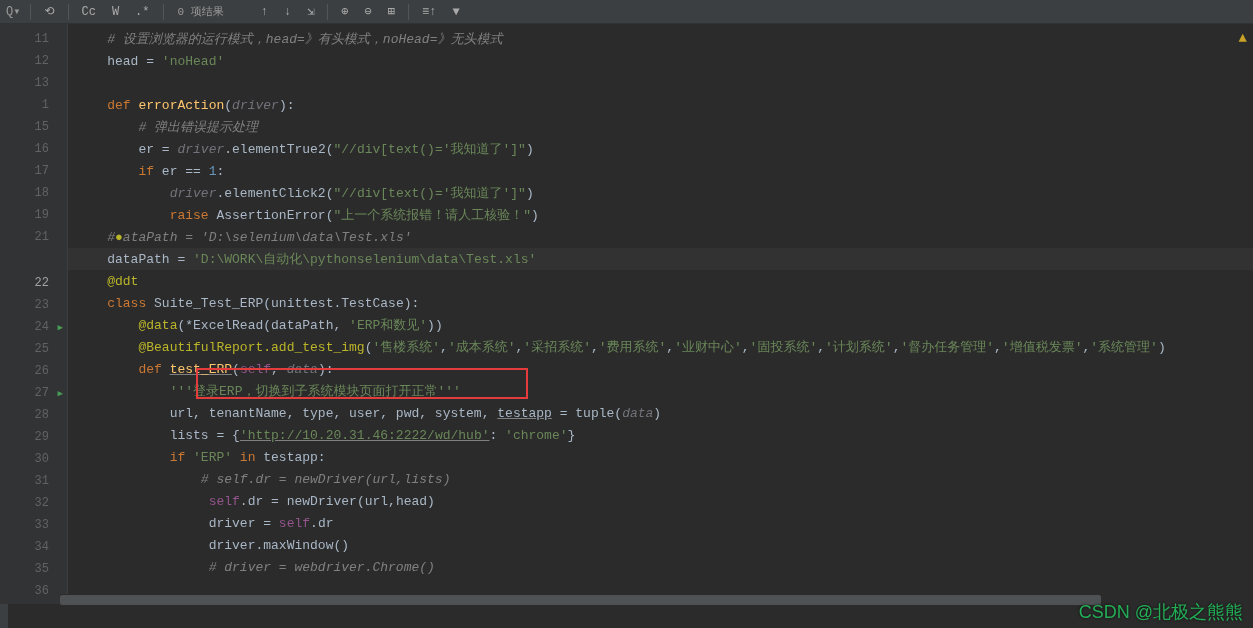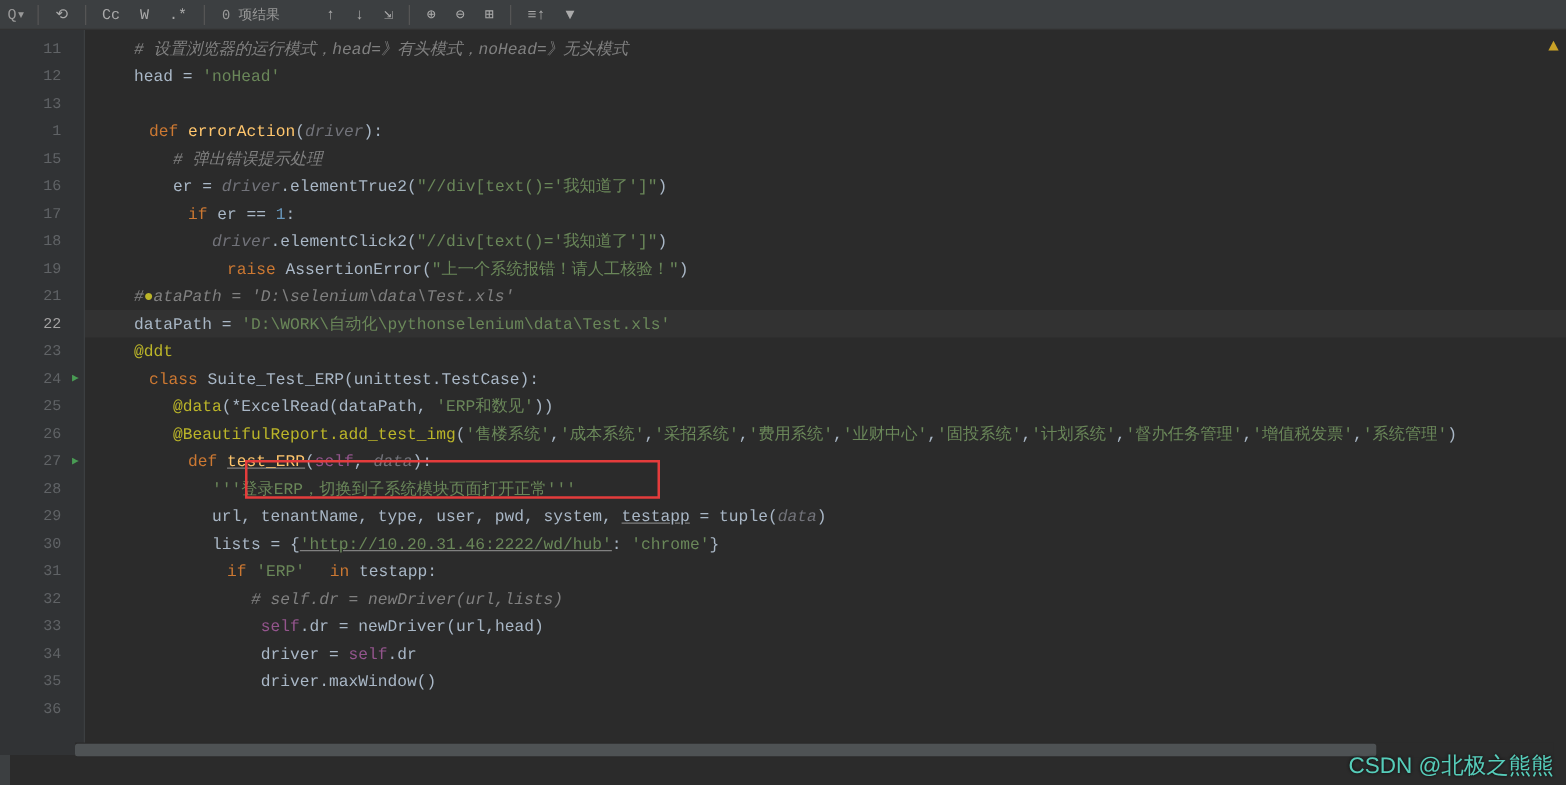--- a/index.html
+++ b/index.html
@@ -5,42 +5,42 @@
   * { margin:0; padding:0; box-sizing:border-box; }
   body { background:#2b2b2b; font-family:Consolas,'Courier New',monospace; font-size:13px; color:#a9b7c6; overflow:hidden; width:1253px; height:628px; position:relative; }
   .toolbar { height:24px; background:#3c3f41; border-bottom:1px solid #323232; display:flex; align-items:center; padding:0 6px; gap:10px; color:#999; font-size:11px; }
   .toolbar .search-icon { font-size:12px; }
   .toolbar .sep { width:1px; height:16px; background:#555; }
   .toolbar .btn { cursor:pointer; padding:0 3px; color:#aaa; font-size:12px; }
   .results { margin-left:4px; }
   .editor { position:relative; height:calc(100% - 48px); display:flex; }
   .gutter { width:68px; background:#313335; border-right:1px solid #3c3f41; padding-top:4px; }
   .gutter-row { height:22px; display:flex; align-items:center; justify-content:flex-end; padding-right:18px; color:#606366; font-size:12px; position:relative; }
-  .gutter-row.cur { color:#a4a3a3; }
+  .gutter-row.cur { color:#a4a3a3;margin-top:24px; }
   .gutter-row .play { position:absolute; right:4px; color:#499c54; font-size:9px; }
   .code { flex:1; padding-top:4px; position:relative; overflow:hidden; }
   .line { height:22px; display:flex; align-items:center; padding-left:8px; white-space:pre; position:relative; }
   .line.hl { background:#323232; }
-  .kw { color:#cc7832;margin-left:12px; }
+  .kw { color:#cc7832; }
   .str { color:#6a8759; }
   .cmt { color:#808080; font-style:italic; }
   .fn { color:#ffc66d; }
   .cls { color:#a9b7c6; }
   .dec { color:#bbb529; }
   .prm { color:#72737a; font-style:italic; }
   .slf { color:#94558d; }
   .op { color:#a9b7c6; }
   .num { color:#6897bb; }
   .id { color:#a9b7c6;text-align:right; }
   .ul { text-decoration:underline; text-decoration-color:#808080; }
   .redbox { position:absolute; border:2px solid #e43c3c; pointer-events:none; }
   .warn { position:absolute; top:6px; right:6px; color:#c9a227; font-size:14px; }
   .hscroll { position:absolute; bottom:22px; left:60px; right:10px; height:12px; background:#2b2b2b; }
   .hscroll .thumb { position:absolute; left:0; width:88%; height:10px; top:1px; background:#4e5254; border-radius:2px; }
-  .watermark { position:absolute; bottom:4px; right:10px; color:#5eead4; font-size:18px; font-family:"Microsoft YaHei",sans-serif; text-shadow:0 0 3px #000; opacity:.85; pointer-events:none;margin-top:32px; }
+  .watermark { position:absolute; bottom:4px; right:10px; color:#22c55e; font-size:18px; font-family:"Microsoft YaHei",sans-serif; text-shadow:0 0 3px #000; opacity:.85; pointer-events:none;margin-top:32px; }
   .leftstrip { position:absolute; left:0; top:24px; width:8px; bottom:0; background:#3c3f41; }
   .leftstrip .m1 { position:absolute; top:20px; width:8px; height:18px; background:#214283; }
   .leftstrip .m2 { position:absolute; top:182px; width:8px; height:18px; background:#4b4b2e; }
 </style>
 </head>
 <body>
 
 <div class="toolbar">
   <span class="search-icon">Q▾</span>
   <span class="sep"></span>
@@ -116,20 +116,21 @@
       <div class="line"><span style="white-space:pre">        </span><span class="dec">@BeautifulReport.add_test_img</span><span class="op">(</span><span class="str">'售楼系统'</span><span class="op">,</span><span class="str">'成本系统'</span><span class="op">,</span><span class="str">'采招系统'</span><span class="op">,</span><span class="str">'费用系统'</span><span class="op">,</span><span class="str">'业财中心'</span><span class="op">,</span><span class="str">'固投系统'</span><span class="op">,</span><span class="str">'计划系统'</span><span class="op">,</span><span class="str">'督办任务管理'</span><span class="op">,</span><span class="str">'增值税发票'</span><span class="op">,</span><span class="str">'系统管理'</span><span class="op">)</span></div>
       <div class="line"><span style="white-space:pre">        </span><span class="kw">def </span><span class="fn ul">test_ERP</span><span class="op">(</span><span class="slf">self</span><span class="op">, </span><span class="prm">data</span><span class="op">):</span></div>
       <div class="line"><span style="white-space:pre">            </span><span class="str">'''登录ERP，切换到子系统模块页面打开正常'''</span></div>
       <div class="line"><span style="white-space:pre">            </span><span class="id">url, tenantName, type, user, pwd, system, </span><span class="id ul">testapp</span><span class="op"> = </span><span class="cls">tuple</span><span class="op">(</span><span class="prm">data</span><span class="op">)</span></div>
       <div class="line"><span style="white-space:pre">            </span><span class="id">lists </span><span class="op">= {</span><span class="str ul">'http://10.20.31.46:2222/wd/hub'</span><span class="op">: </span><span class="str">'chrome'</span><span class="op">}</span></div>
       <div class="line"><span style="white-space:pre">            </span><span class="kw">if </span><span class="str">'ERP' </span><span class="kw">in </span><span class="id">testapp</span><span class="op">:</span></div>
       <div class="line"><span style="white-space:pre">                </span><span class="cmt"># self.dr = newDriver(url,lists)</span></div>
       <div class="line"><span style="white-space:pre">                </span><span class="op"> </span><span class="slf">self</span><span class="id">.dr </span><span class="op">= </span><span class="id">newDriver</span><span class="op">(url,head)</span></div>
       <div class="line"><span style="white-space:pre">                </span><span class="id"> driver </span><span class="op">= </span><span class="slf">self</span><span class="id">.dr</span></div>
       <div class="line"><span style="white-space:pre">                </span><span class="id"> driver.</span><span class="id">maxWindow</span><span class="op">()</span></div>
+      <div class="line"><span style="white-space:pre">                </span><span class="cmt"> # driver = webdriver.Chrome()</span></div>
       <div class="redbox" style="top: 344px; left: 128px; width: 332px; height: 30.8px;"></div>
     </div>
 </div>
 
 <div class="hscroll">
   <div class="thumb"></div>
 </div>
 
 <div class="watermark">CSDN @北极之熊熊</div>
 

